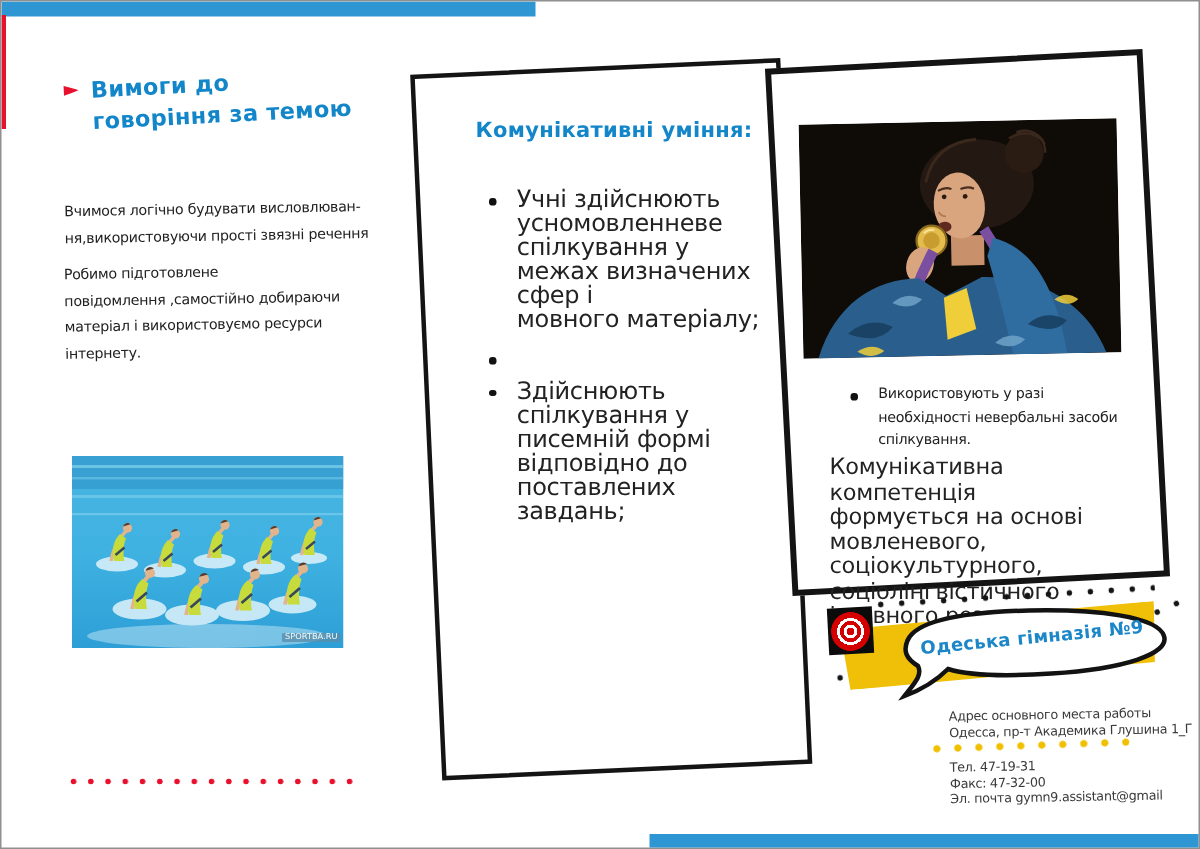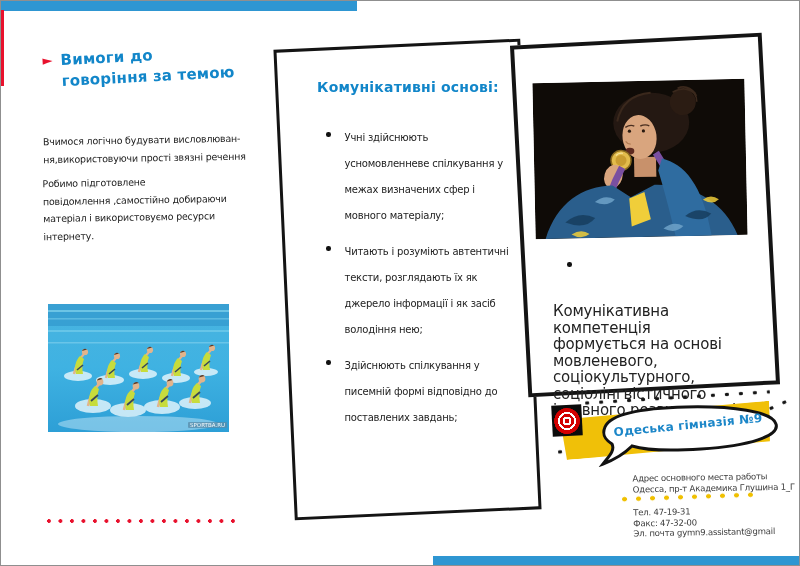--- a/index.html
+++ b/index.html
@@ -27,21 +27,21 @@
     background-size:11.5px 6px;background-repeat:repeat-x;}
   
   .panel-box{position:absolute;background:#fff;border:3px solid #141414;box-sizing:border-box;}
   .mid-box{left:283px;top:43px;width:247px;height:471px;transform:rotate(-2.6deg);}
   .right-box{left:518px;top:38px;width:252px;height:352px;border-width:4px;transform:rotate(-3deg);}
   
   .mid-title{position:absolute;left:316px;top:78px;width:210px;color:#1286C9;font-weight:bold;font-size:14px;letter-spacing:.2px;}
   .mid-bullets{position:absolute;left:325px;top:124px;width:200px;}
   .bullet-row{display:flex;gap:14px;margin-bottom:10px;}
   .bullet-row .dot{flex:0 0 auto;width:4.5px;height:4.5px;border-radius:50%;background:#111;margin-top:7px;}
-  .bullet-row .txt{font-size:10px;line-height:26px;white-space:pre-line;letter-spacing:-.2px;color:#222;}
+  .bullet-row .txt{font-size:16px;line-height:16px;white-space:pre-line;letter-spacing:-.2px;color:#222;}
   
   .athlete-photo{position:absolute;left:533px;top:80px;width:212px;height:156px;transform:rotate(-1.2deg);}
   .athlete-photo svg{display:block;width:100%;height:100%;}
   .right-bullet{position:absolute;left:566px;top:254px;width:195px;}
   .right-bullet .txt{font-size:9.5px;line-height:15.5px;}
   .right-para{position:absolute;left:552px;top:302px;width:215px;font-size:15px;line-height:16.5px;white-space:pre-line;letter-spacing:-.2px;color:#222;}
   
   .black-dots{position:absolute;height:7px;
     background-image:radial-gradient(circle at 3px 3.5px,#151515 1.7px,transparent 2.1px);
     background-size:14px 7px;background-repeat:repeat-x;}
@@ -182,35 +182,31 @@
             <path d="M9,-5.5 a3.4,3.4 0 0 1 5.6,-1.5" fill="#5A3A28"></path>
           </g>
       </g>
     </svg>
     <div class="watermark">SPORTBA.RU</div>
   </div>
 
   <div class="red-dots"></div>
 
   <div class="panel-box mid-box"></div>
-  <div class="mid-title">Комунікативні основі:</div>
+  <div class="mid-title">Комунікативні уміння:</div>
   <div class="mid-bullets">
     <div class="bullet-row">
         <span class="dot"></span>
         <div class="txt">Учні здійснюють
 усномовленневе спілкування у
 межах визначених сфер і
 мовного матеріалу;</div>
       </div>
     <div class="bullet-row">
         <span class="dot"></span>
-        <div class="txt">Читають і розуміють автентичні
-тексти, розглядають їх як
-джерело інформації і як засіб
-володіння нею;</div>
       </div>
     <div class="bullet-row">
         <span class="dot"></span>
         <div class="txt">Здійснюють спілкування у
 писемній формі відповідно до
 поставлених завдань;</div>
       </div>
   </div>
 
   <div class="panel-box right-box"></div>
@@ -250,20 +246,23 @@
         <path d="M60,120 q10,-8 20,-2 q-8,8 -20,2" fill="#6FA3C8"></path>
         <path d="M168,120 q8,-6 16,0 q-6,6 -16,0" fill="#F0CE3A"></path>
         <path d="M36,152 q10,-6 18,0 q-8,6 -18,0" fill="#F0CE3A"></path>
         <path d="M128,148 q10,-8 20,-2 q-8,8 -20,2" fill="#6FA3C8"></path>
       </g>
     </svg>
   </div>
 
   <div class="right-bullet bullet-row">
     <span class="dot"></span>
+    <div class="txt" style="white-space:pre-line;">Використовують у разі
+необхідності невербальні засоби
+спілкування.</div>
   </div>
 
   <div class="right-para">Комунікативна компетенція
 формується на основі мовленевого,
 соціокультурного, соціолінгвістичного
 і мовного розвитку учнів.</div>
 
   <div class="black-dots bd1"></div>
   <div class="black-dots bd2"></div>
   <div class="black-dots bd3"></div>

